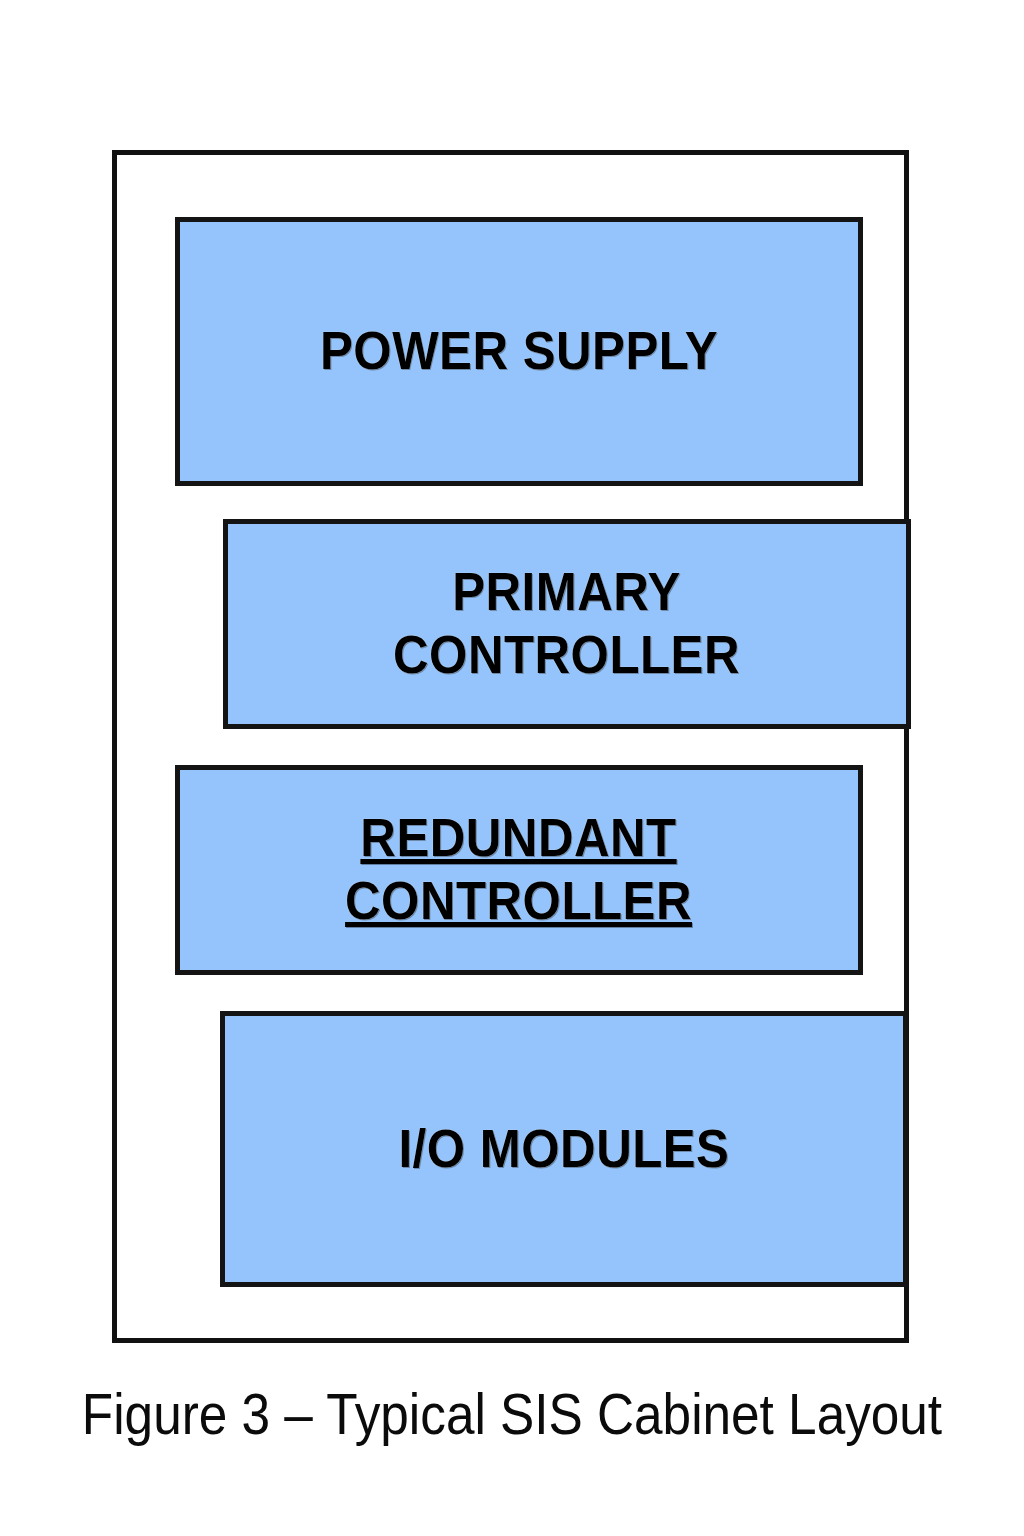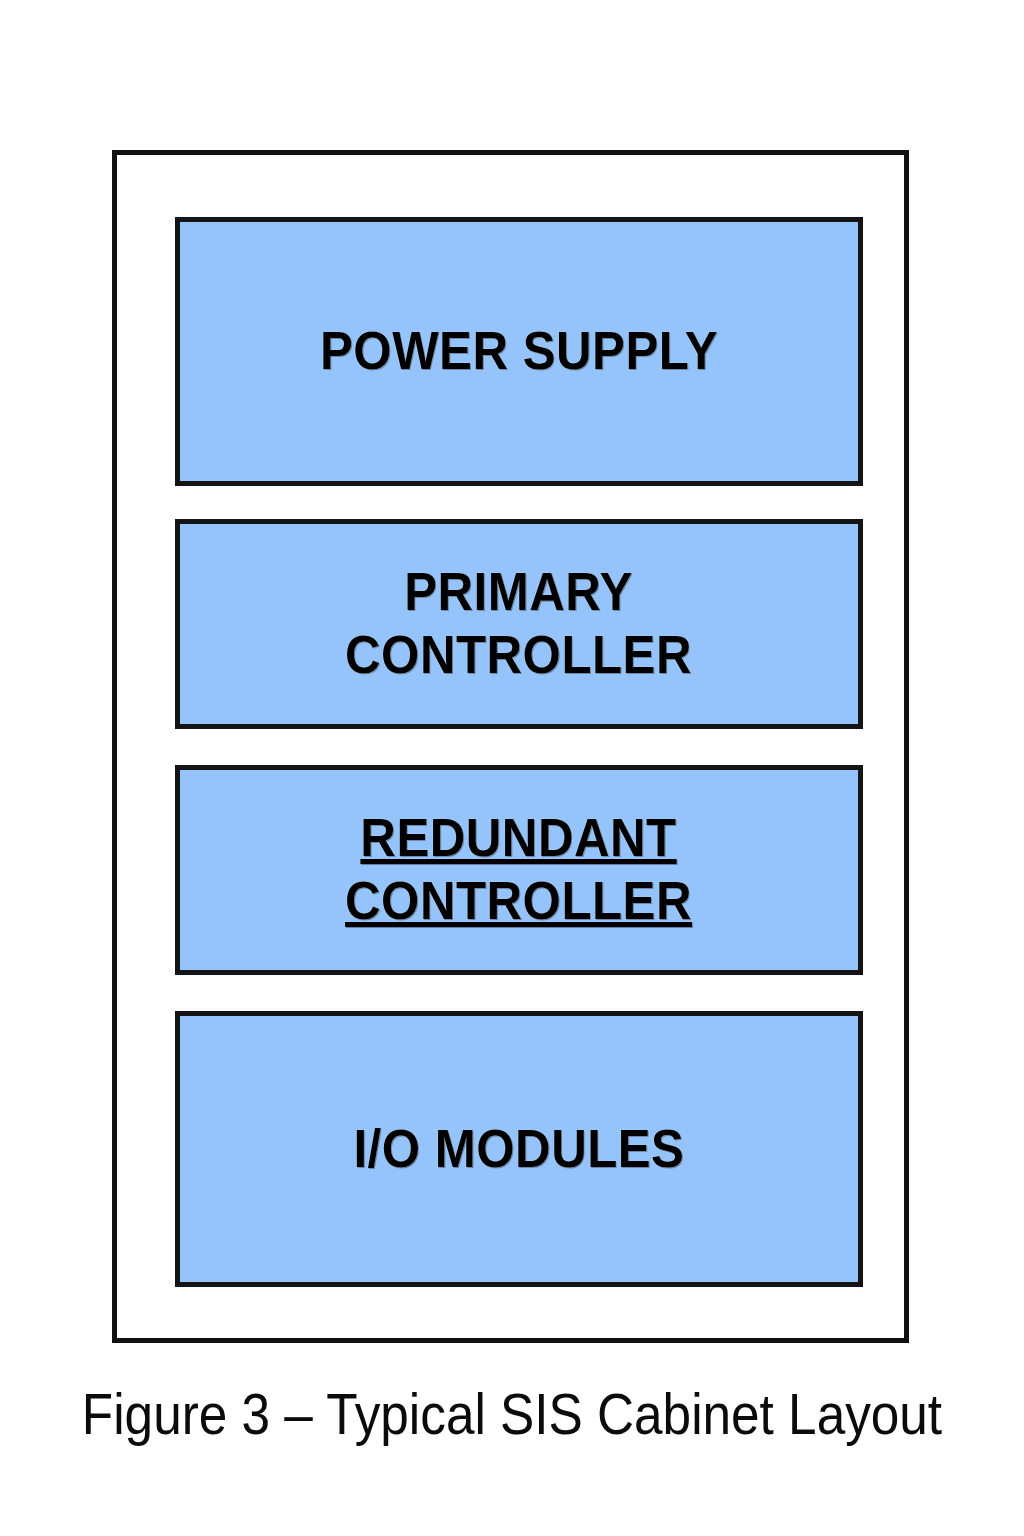--- a/index.html
+++ b/index.html
@@ -52,23 +52,23 @@
     border: 5px solid #141414;
     background: #94c4fb;
     display: flex;
     align-items: center;
     justify-content: center;
     text-align: center;
   }
 
   
   .module.m0 { top: 0px;    height: 269px; }
-  .module.m1 { top: 302px;  height: 210px; }
+  .module.m1 { top: 302px;  height: 210px; margin-left: 48px; }
   .module.m2 { top: 548px;  height: 210px; text-decoration: underline; }
-  .module.m3 { top: 794px;  height: 276px; }
+  .module.m3 { top: 794px;  height: 276px; margin-left: 45px; }
 
   .module-label {
     font-family: "Liberation Sans Narrow", "Liberation Sans", sans-serif;
     font-weight: bold;
     font-size: 53px;
     line-height: 1.18;
     letter-spacing: 0.5px;
     color: #000000;
     text-shadow:
        0 0 1px rgba(255,255,255,0.85),

